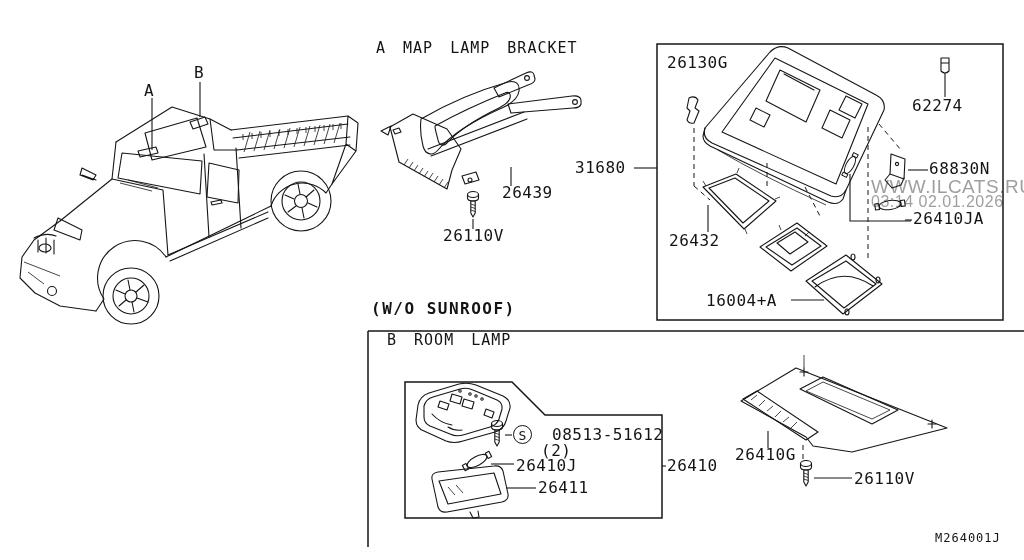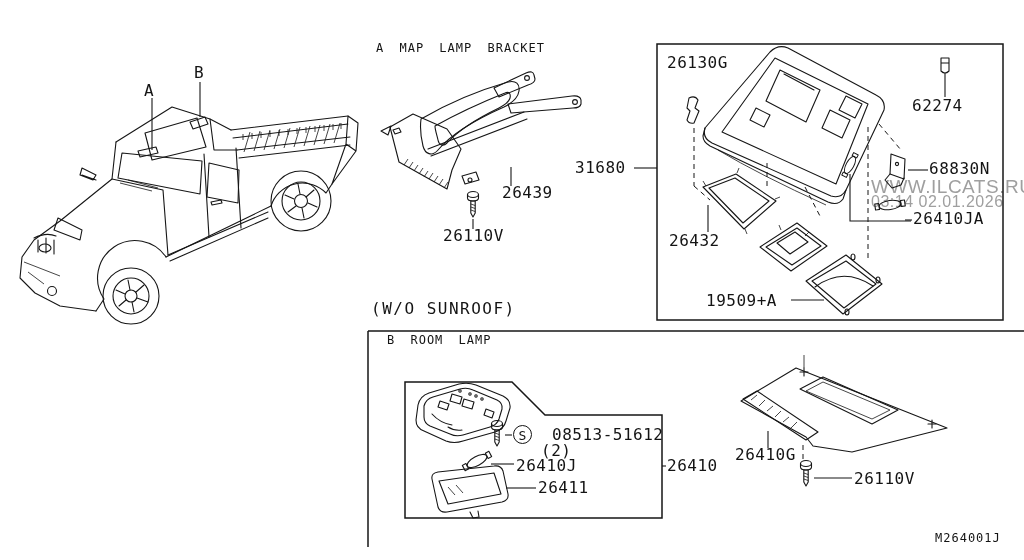--- a/index.html
+++ b/index.html
@@ -1,20 +1,20 @@
 <!DOCTYPE html>
 <html><head>
 <meta charset="utf-8">
 <style>
   html,body{margin:0;padding:0;background:#fff;}
   #stage{position:relative;width:1024px;height:560px;background:#ffffff;overflow:hidden;
          font-family:"DejaVu Sans Mono",monospace;color:#141414;}
   .lbl{position:absolute;font-size:16px;line-height:15px;letter-spacing:.5px;white-space:nowrap;z-index:3;}
-  .ttl{position:absolute;font-size:12px;line-height:15px;letter-spacing:1px;word-spacing:7px;white-space:nowrap;z-index:3;}
-  .note{position:absolute;font-size:16px;line-height:15px;letter-spacing:1.5px;white-space:nowrap;z-index:3;}
+  .ttl{position:absolute;font-size:15px;line-height:15px;letter-spacing:1px;word-spacing:7px;white-space:nowrap;z-index:3;}
+  .note{position:absolute;font-size:16px;line-height:15px;letter-spacing:1.5px;white-space:nowrap;z-index:3;font-weight:bold;}
   .code{position:absolute;font-size:12px;line-height:15px;letter-spacing:1px;white-space:nowrap;z-index:3;}
   .wm{position:absolute;font-family:"Liberation Sans",sans-serif;z-index:1;white-space:nowrap;}
   .wm1{font-size:19px;letter-spacing:.5px;}
   .wm2{font-size:16px;letter-spacing:.5px;}
   .scircle{position:absolute;width:19px;height:19px;border:1.6px solid #141414;border-radius:50%;
            font-size:13px;line-height:19px;text-align:center;z-index:3;box-sizing:border-box;}
   svg{position:absolute;left:0;top:0;z-index:2;}
   .ln{stroke:#161616;stroke-width:1.1;fill:none;stroke-linejoin:round;stroke-linecap:round;}
   .ln2{stroke:#161616;stroke-width:1.5;fill:none;stroke-linejoin:miter;}
   .thin{stroke:#161616;stroke-width:.8;fill:none;}
@@ -228,21 +228,21 @@
   <div class="lbl" style="left:502px;top:185px">26439</div>
   <div class="lbl" style="left:443px;top:228px">26110V</div>
   <div class="note" style="left:371px;top:301px">(W/O SUNROOF)</div>
   <div class="lbl" style="left:575px;top:160px">31680</div>
 
   <div class="lbl" style="left:667px;top:55px">26130G</div>
   <div class="lbl" style="left:912px;top:98px">62274</div>
   <div class="lbl" style="left:929px;top:161px">68830N</div>
   <div class="lbl" style="left:913px;top:211px">26410JA</div>
   <div class="lbl" style="left:669px;top:233px">26432</div>
-  <div class="lbl" style="left:706px;top:293px">19509+A</div>
+  <div class="lbl" style="left:706px;top:293px">16004+A</div>
 
   <div class="ttl" style="left:387px;top:333px">B ROOM LAMP</div>
   <div class="scircle" style="left:513px;top:425px">S</div>
   <div class="lbl" style="left:552px;top:427px">08513-51612</div>
   <div class="lbl" style="left:541px;top:443px">(2)</div>
   <div class="lbl" style="left:516px;top:458px">26410J</div>
   <div class="lbl" style="left:538px;top:480px">26411</div>
   <div class="lbl" style="left:667px;top:458px">26410</div>
   <div class="lbl" style="left:735px;top:447px">26410G</div>
   <div class="lbl" style="left:854px;top:471px">26110V</div>

